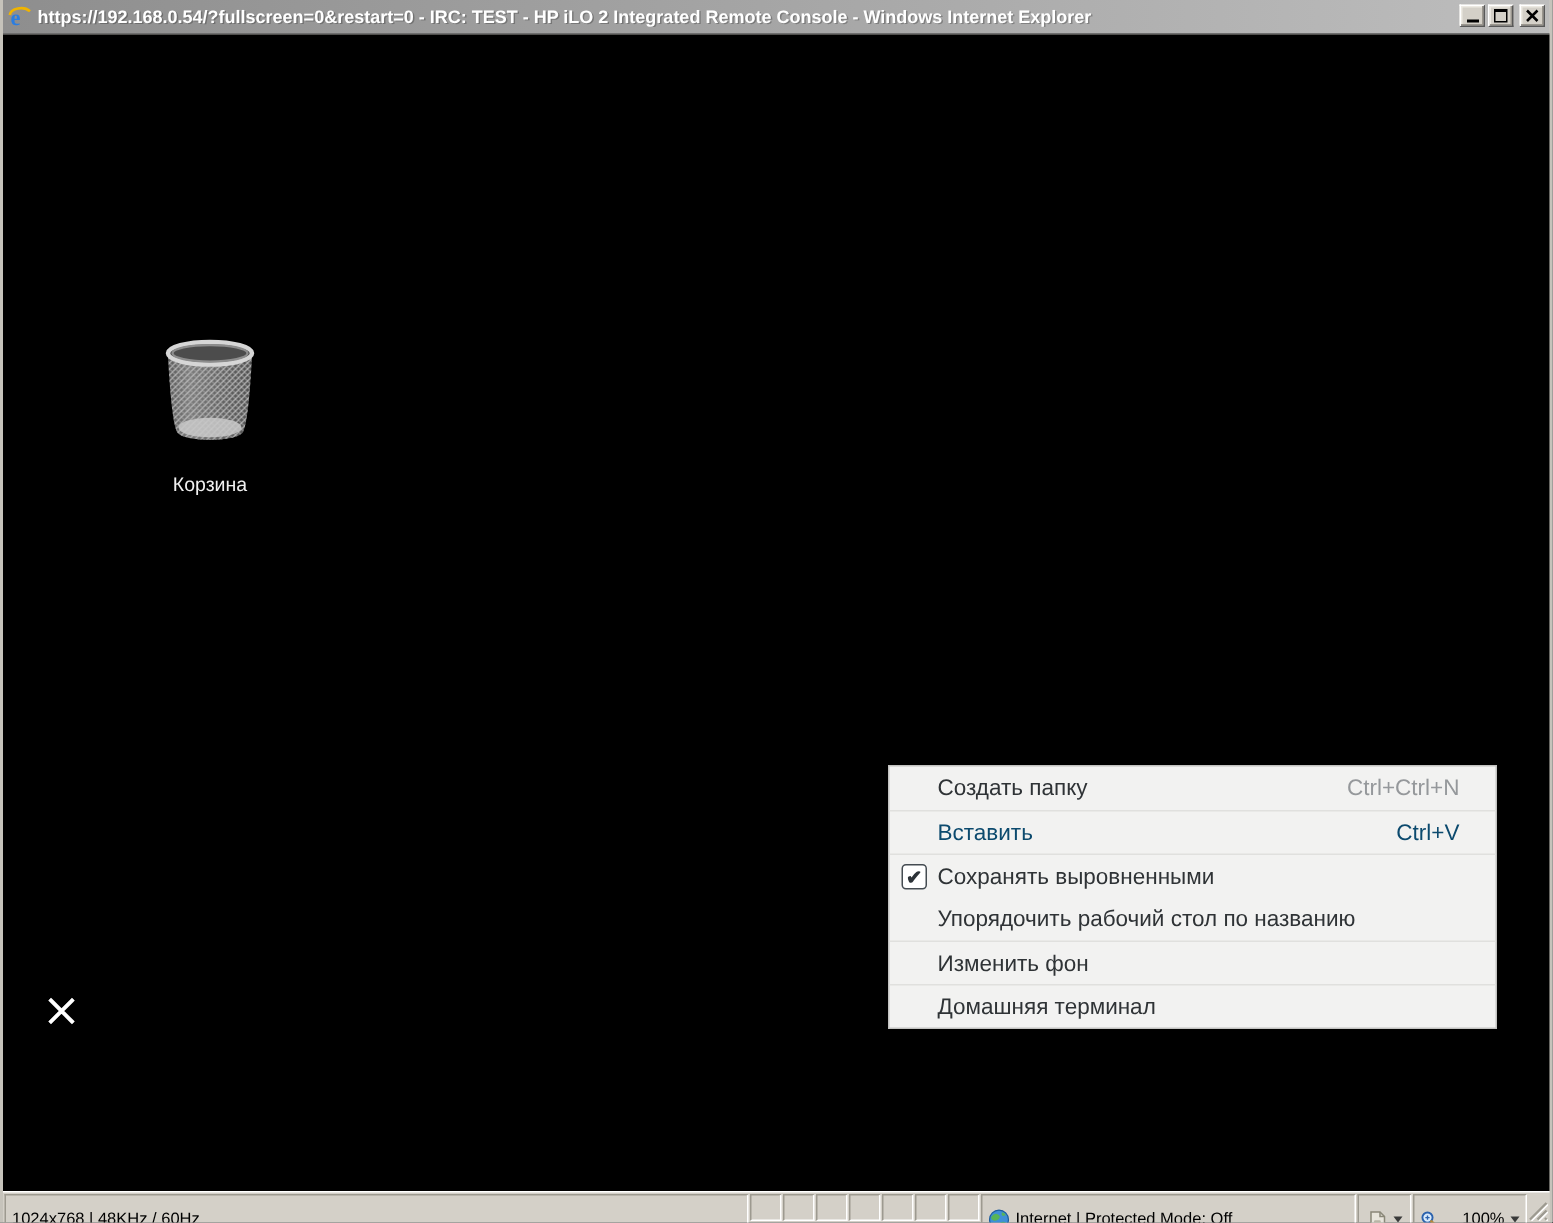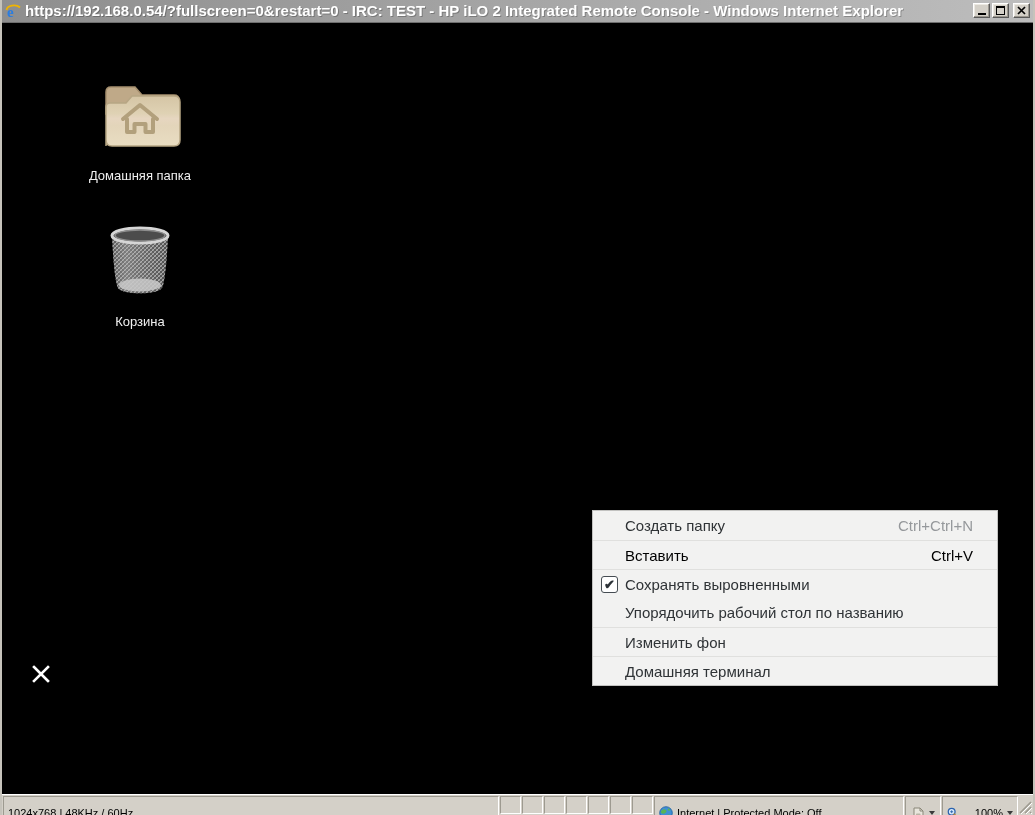--- a/index.html
+++ b/index.html
@@ -8,21 +8,21 @@
 
   .window { position:relative; width:1035px; height:815px;
     background:#d4d0c8; border-left:2px solid #c6c3bb; border-right:2px solid #c6c3bb; }
 
   
   .titlebar { position:relative; height:23px;
     background:linear-gradient(to right,#8e8e8e,#bdbdbd);
     display:flex; align-items:center; padding:0 3px 1px 3px;
     border-bottom:1px solid #6e6e6e; }
   .favicon { width:16px; height:16px; margin-right:4px; flex:0 0 auto; }
-  .title-text { color:#ffffff; font-size:15px; font-weight:bold;
+  .title-text { color:#ffffff; font-size:12px; font-weight:bold;
     white-space:nowrap; overflow:hidden; text-overflow:ellipsis; flex:1 1 auto;
     text-shadow:1px 1px 0 rgba(0,0,0,0.25); }
   .win-buttons { display:flex; gap:2px; flex:0 0 auto; margin-left:6px; }
   .wbtn { width:17px; height:15px; background:#d4d0c8; position:relative;
     border:1px solid; border-color:#ffffff #585858 #585858 #ffffff;
     box-shadow:inset -1px -1px 0 #9a968e, inset 1px 1px 0 #ece9e2;
     display:flex; align-items:center; justify-content:center; cursor:default; }
   .wbtn.close { margin-left:2px; }
   .glyph-min { width:8px; height:2px; background:#000; margin-top:7px; }
   .glyph-max { width:9px; height:9px; border:1px solid #000; border-top:2px solid #000; }
@@ -39,21 +39,21 @@
   
   .context-menu { position:absolute; left:590px; top:487px; width:406px;
     background:#f2f2f1; border:1px solid #c2c2c0;
     box-shadow:2px 3px 8px rgba(0,0,0,0.55); font-size:15px; color:#2f3336; }
   .menu-item { height:29px; display:flex; align-items:center;
     padding:0 24px 0 8px; }
   .menu-item.sep { border-top:1px solid #e0e0de; }
   .mi-gutter { width:24px; flex:0 0 auto; display:flex; align-items:center; }
   .mi-label { flex:1 1 auto; white-space:nowrap; }
   .mi-accel { flex:0 0 auto; color:#95989b; }
-  .menu-item.disabled .mi-label, .menu-item.disabled .mi-accel { color:#000000; }
+  .menu-item.disabled .mi-label, .menu-item.disabled .mi-accel { color:#0c4a6e; }
   .checkbox { width:17px; height:17px; background:#ffffff;
     border:1px solid #454c52; border-radius:3px; display:flex;
     align-items:center; justify-content:center; }
   .checkbox .check { color:#2c3237; font-size:13px; font-weight:bold; line-height:1; }
 
   
   .x-cursor { position:absolute; left:29px; top:641px; width:20px; height:20px; }
 
   
   .statusbar { position:absolute; left:0; bottom:0; width:100%; height:21px;
@@ -98,40 +98,20 @@
       <span class="wbtn close">
         <svg width="9" height="9" viewBox="0 0 9 9">
           <path d="M1 1 L8 8 M8 1 L1 8" stroke="#000" stroke-width="1.7"></path>
         </svg>
       </span>
     </span>
   </div>
 
   <div class="desktop">
 
-    <div class="desk-icon desk-icon-home">
-      <svg width="84" height="80" viewBox="0 0 84 80">
-        <defs>
-          <linearGradient id="fFront" x1="0" y1="0" x2="0" y2="1">
-            <stop offset="0" stop-color="#d5c5a5"></stop>
-            <stop offset="0.35" stop-color="#dfd2b4"></stop>
-            <stop offset="0.45" stop-color="#e6d6c0"></stop>
-            <stop offset="0.6" stop-color="#e3d5ba"></stop>
-            <stop offset="1" stop-color="#e9ddc2"></stop>
-          </linearGradient>
-        </defs>
-        <path d="M8 20 q0-5 5-5 h24 l7 8 h32 q5 0 5 5 v14 H8 z" fill="#bfa988" stroke="#a6906f" stroke-width="1.5"></path>
-        <path d="M8 74 v-39 q0-4 4-4 h16 l6-7 h42 q6 0 6 6 v38 q0 6 -6 6 H14 q-6 0 -6-6 z" fill="url(#fFront)" stroke="#b7a684" stroke-width="1.5"></path>
-        <g stroke="#b2a07c" stroke-width="4" fill="none" stroke-linejoin="round" stroke-linecap="round">
-          <path d="M25 47 L42 33 L59 47"></path>
-          <path d="M29 47 v13 h7.5 v-8 h11 v8 H55 v-13"></path>
-        </g>
-      </svg>
-      <div class="icon-label">Домашняя папка</div>
-    </div>
 
     <div class="desk-icon desk-icon-trash">
       <svg width="62" height="72" viewBox="0 0 62 72">
         <defs>
           <pattern id="mesh" width="4" height="4" patternUnits="userSpaceOnUse">
             <path d="M0 4 L4 0 M-1 1 L1 -1 M3 5 L5 3" stroke="#c2c2c2" stroke-width="0.8"></path>
             <path d="M0 0 L4 4" stroke="#9a9a9a" stroke-width="0.8"></path>
           </pattern>
           <linearGradient id="tBody" x1="0" y1="0" x2="1" y2="0">
             <stop offset="0" stop-color="#5a5a5a"></stop>

